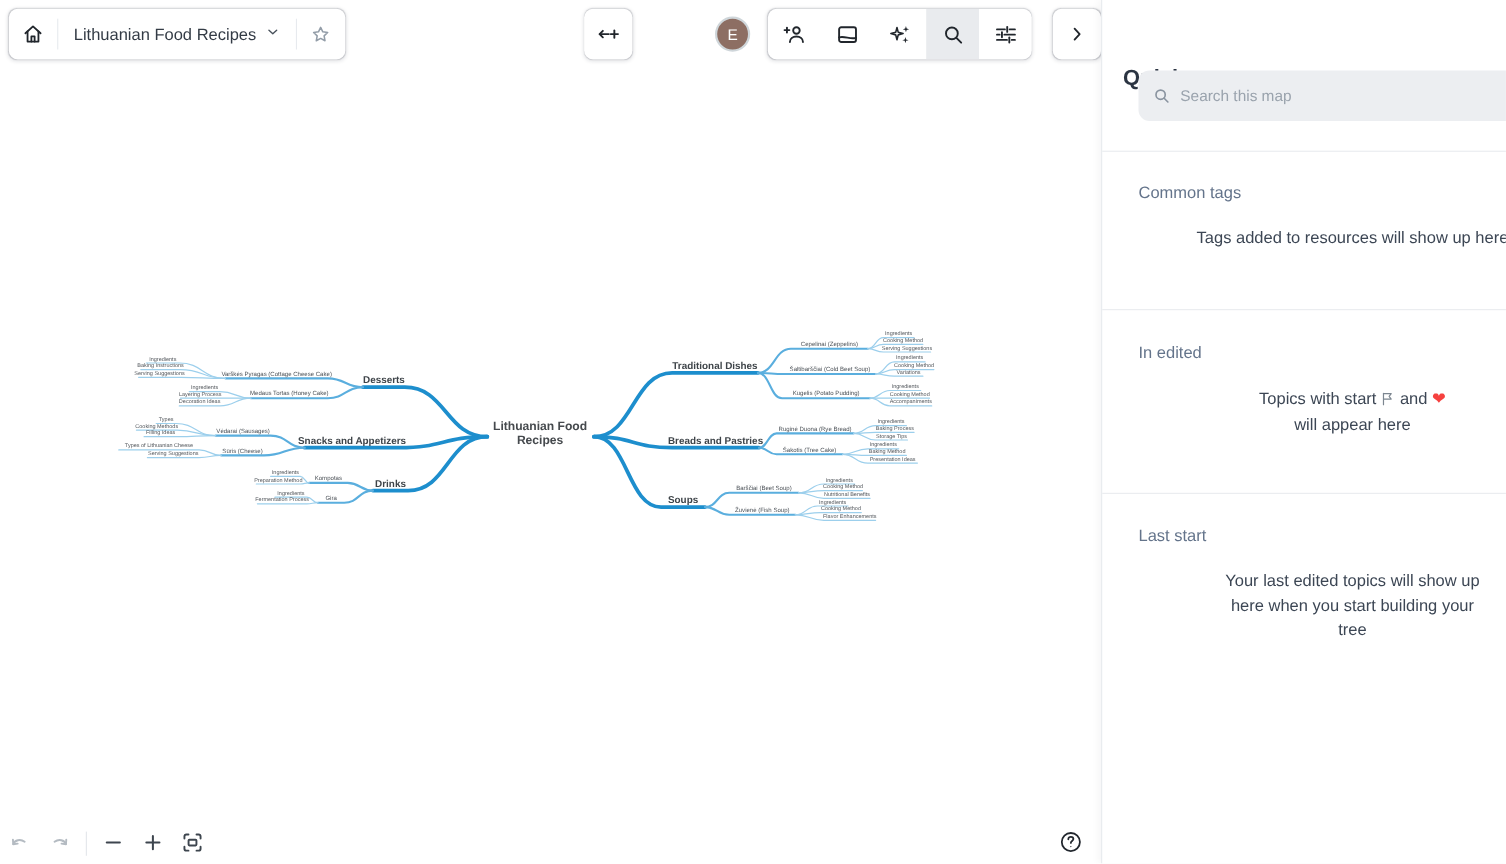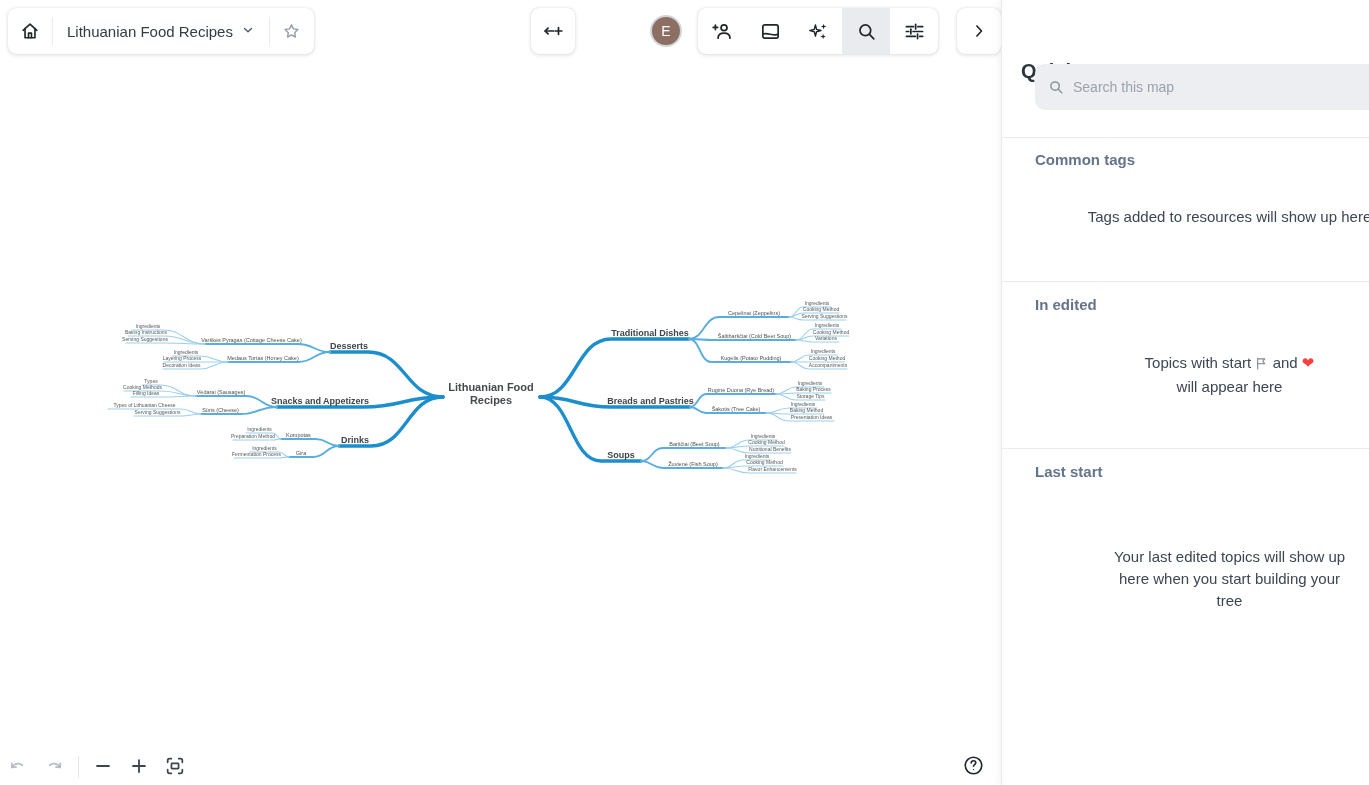--- a/index.html
+++ b/index.html
@@ -46,21 +46,21 @@
   
   .sidebar { position:absolute; left:1001px; top:0; width:368px; height:785px; background:#ffffff;
              border-left:1px solid #e7eaee; box-shadow:-2px 0 8px rgba(16,24,40,.05); z-index:10; }
   .sb-title { position:absolute; left:19px; top:20px; font-size:20px; font-weight:700; color:#2b3442;margin-top:40px; }
   .sb-search { position:absolute; left:33px; top:64px; width:336px; height:46px; background:#eceef1;
                border-radius:10px 0 0 10px; display:flex; align-items:center; padding:0 12px; }
   .sb-search input { flex:1; border:none; background:transparent; outline:none; font-size:14px;
                      color:#333b45; font-family:"Liberation Sans", sans-serif; }
   .sb-search input::placeholder { color:#9aa3ad; }
   .sb-divider { position:absolute; left:0; width:368px; height:1px; background:#e9ecef; }
-  .sb-section-label { position:absolute; left:33px; font-size:15px; font-weight:700; color:#64748b; }
+  .sb-section-label { position:absolute; left:33px; font-size:15px; font-weight:400; color:#64748b;margin-top:16px; }
   .sb-empty { position:absolute; left:85px; width:285px; text-align:center; font-size:15px;
               color:#3c4654; line-height:22px; }
   .heart-glyph { color:#f6413f; font-size:15px; }
   .flag-glyph { vertical-align:-2px; }
 </style>
 </head>
 <body>
 
 <div class="app">
 
@@ -376,15 +376,15 @@
             <path d="M5 3.5 H18 L14.5 8 L18 12.5 H5"></path>
         </svg>
       </span>
       <span>and</span>
       <span class="heart-glyph">❤</span>
       <span style="display:block">will appear here</span>
     </div>
 
     <div class="sb-divider" style="top:448px"></div>
     <div class="sb-section-label" style="top:463px">Last start</div>
-    <div class="sb-empty" style="top:546px; left:105px; width:245px;">Your last edited topics will show up here when you start building your tree</div>
+    <div class="sb-empty" style="top:518px; left:105px; width:245px;">Your last edited topics will show up here when you start building your tree</div>
   </div>
 </div>
 
 </body></html>

